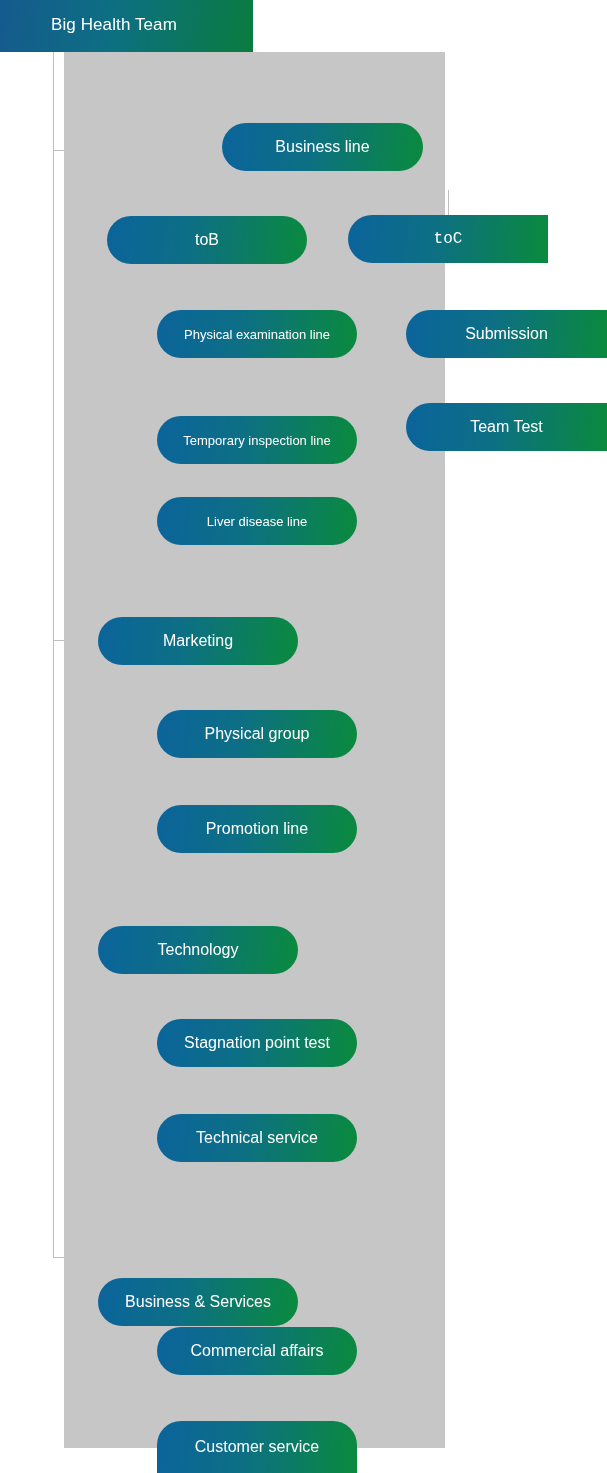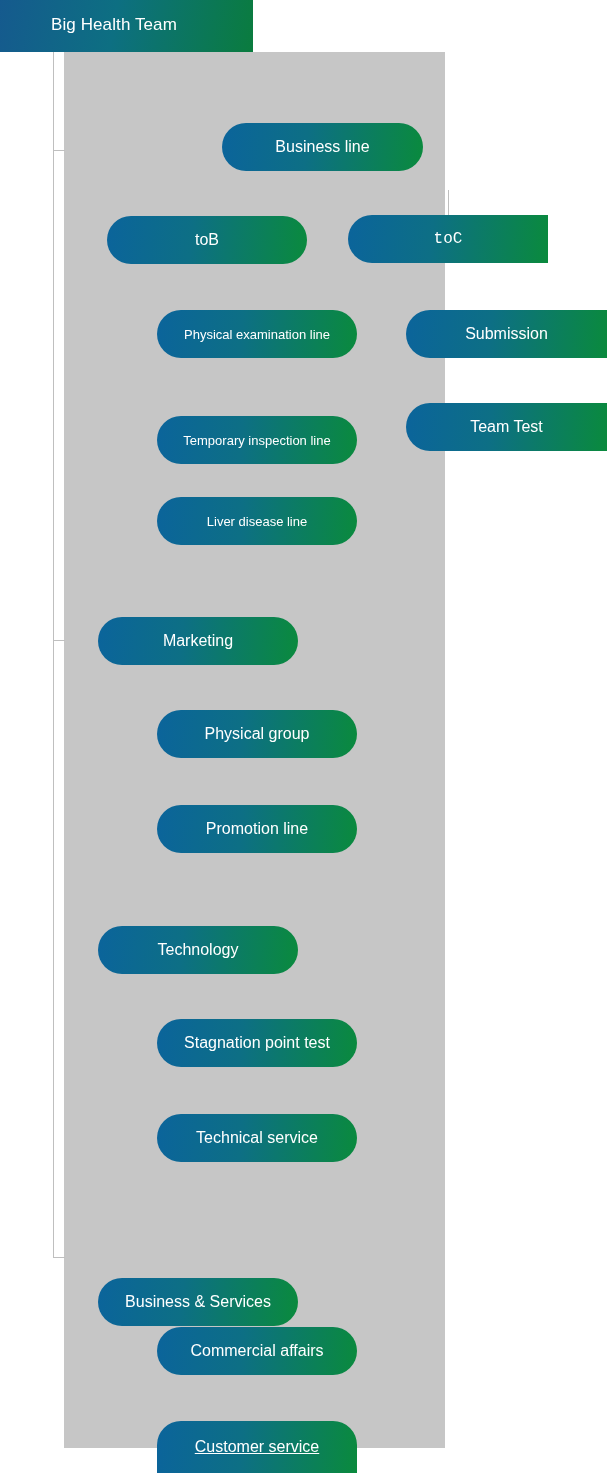--- a/index.html
+++ b/index.html
@@ -140,13 +140,13 @@
 <div class="pill" style="left:98px; top:926px; width:200px;">Technology</div>
 
 <div class="pill" style="left:157px; top:1019px; width:200px;">Stagnation point test</div>
 
 <div class="pill" style="left:157px; top:1114px; width:200px;">Technical service</div>
 
 <div class="pill" style="left:98px; top:1234px; width:200px;margin-top:44px;">Business &amp; Services</div>
 
 <div class="pill" style="left:157px; top:1327px; width:200px;">Commercial affairs</div>
 
-<div class="pill clip-bottom" style="left:157px; top:1421px; width:200px; height:52px;text-decoration:underline;">Customer service</div>
+<div class="pill clip-bottom" style="left:157px; top:1421px; width:200px; height:52px;">Customer service</div>
 
 </body></html>

